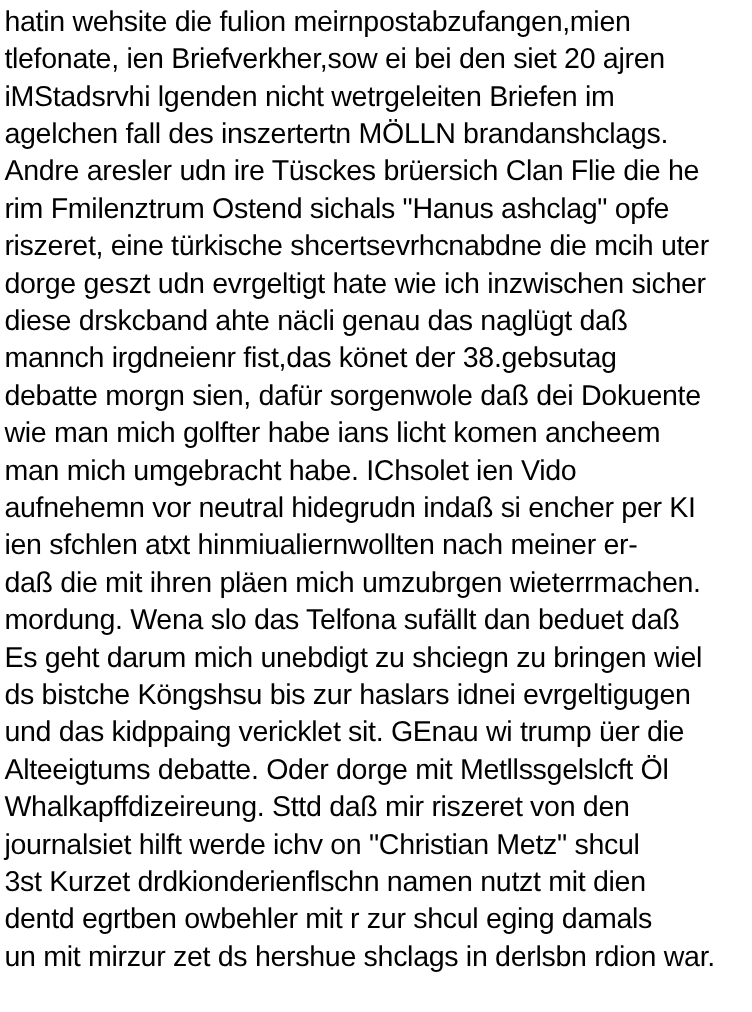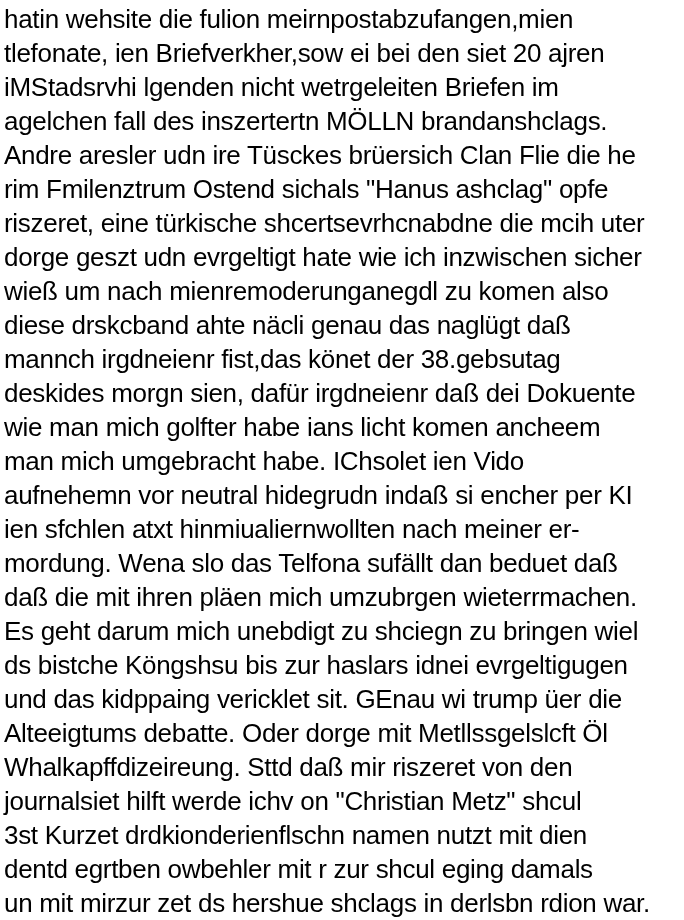--- a/index.html
+++ b/index.html
@@ -35,30 +35,29 @@
 <div class="page" style="background: rgb(255, 255, 255);">
   <div class="text-block" style="color: rgb(0, 0, 0);">
       <div class="line">hatin wehsite die fulion meirnpostabzufangen,mien</div>
       <div class="line">tlefonate, ien Briefverkher,sow ei bei den siet 20 ajren</div>
       <div class="line">iMStadsrvhi lgenden nicht wetrgeleiten Briefen im</div>
       <div class="line">agelchen fall des inszertertn MÖLLN brandanshclags.</div>
       <div class="line">Andre aresler udn ire Tüsckes brüersich Clan Flie die he</div>
       <div class="line">rim Fmilenztrum Ostend sichals "Hanus ashclag" opfe</div>
       <div class="line">riszeret, eine türkische shcertsevrhcnabdne die mcih uter</div>
       <div class="line">dorge geszt udn evrgeltigt hate wie ich inzwischen sicher</div>
-      <div class="line">wieß um nach mienremoderunganegdl zu komen also</div>
       <div class="line">diese drskcband ahte näcli genau das naglügt daß</div>
       <div class="line">mannch irgdneienr fist,das könet der 38.gebsutag</div>
-      <div class="line">deskides morgn sien, dafür irgdneienr daß dei Dokuente</div>
+      <div class="line">debatte morgn sien, dafür sorgenwole daß dei Dokuente</div>
       <div class="line">wie man mich golfter habe ians licht komen ancheem</div>
       <div class="line">man mich umgebracht habe. IChsolet ien Vido</div>
       <div class="line">aufnehemn vor neutral hidegrudn indaß si encher per KI</div>
       <div class="line">ien sfchlen atxt hinmiualiernwollten nach meiner er-</div>
+      <div class="line">daß die mit ihren pläen mich umzubrgen wieterrmachen.</div>
       <div class="line">mordung. Wena slo das Telfona sufällt dan beduet daß</div>
-      <div class="line">daß die mit ihren pläen mich umzubrgen wieterrmachen.</div>
       <div class="line">Es geht darum mich unebdigt zu shciegn zu bringen wiel</div>
       <div class="line">ds bistche Köngshsu bis zur haslars idnei evrgeltigugen</div>
       <div class="line">und das kidppaing vericklet sit. GEnau wi trump üer die</div>
       <div class="line">Alteeigtums debatte. Oder dorge mit Metllssgelslcft Öl</div>
       <div class="line">Whalkapffdizeireung. Sttd daß mir riszeret von den</div>
       <div class="line">journalsiet hilft werde ichv on "Christian Metz" shcul</div>
       <div class="line">3st Kurzet drdkionderienflschn namen nutzt mit dien</div>
       <div class="line">dentd egrtben owbehler mit r zur shcul eging damals</div>
       <div class="line">un mit mirzur zet ds hershue shclags in derlsbn rdion war.</div>
     </div>

